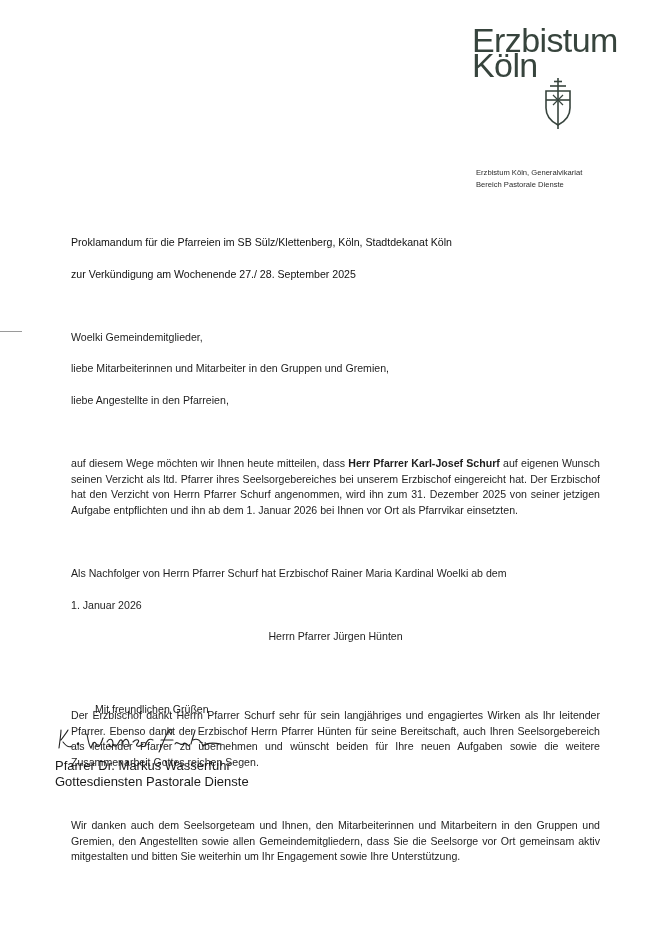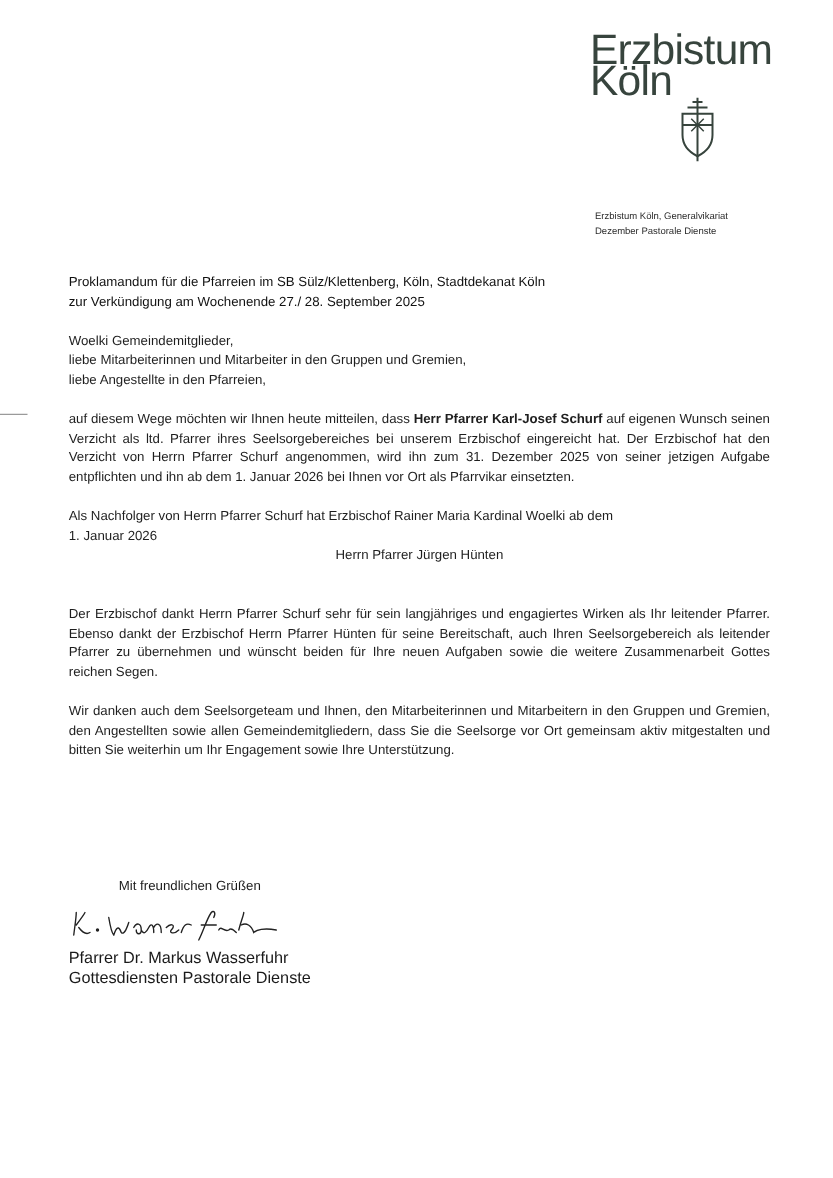--- a/index.html
+++ b/index.html
@@ -6,21 +6,21 @@
   body { width: 666px; height: 942px; position: relative; overflow: hidden;
          font-family: "Liberation Sans", "DejaVu Sans", sans-serif; color: #1a1a1a; }
   .logo-title { position: absolute; left: 472px; top: 28px; font-size: 34px; line-height: 25px;
                 color: #37443d; font-weight: 400; letter-spacing: -0.6px; }
   .logo-title span { display: block; }
   .shield { position: absolute; left: 543px; top: 78px; width: 30px; height: 52px; }
   .sender { position: absolute; left: 476px; top: 147px; font-size: 7.6px; line-height: 12px; color: #2b2b2b; margin-top: 20px; }
   .sender span { display: block; }
   .fold-mark { position: absolute; left: 0; top: 331px; width: 22px; height: 1px; background: #9a9a9a; }
   .content { position: absolute; left: 55px; top: 219px; width: 561px; font-size: 10.6px; line-height: 15.6px; color: #1e1e1e; }
-  .content p { margin: 0; }
+  .content p { margin: 16px; }
   .head { font-weight: 400; color: #111; }
   .intro { font-style: italic; text-align: justify; text-align-last: left; color: #2a2a2a; }
   .gap { height: 15.6px; }
   .just { text-align: justify; }
   .centered { text-align: center; }
   b { font-weight: 700; }
   .sig { position: absolute; left: 55px; top: 726px; width: 200px; height: 30px; }
   .closing { position: absolute; left: 55px; top: 702px; font-size: 10.6px; line-height: 15.6px; margin-left: 40px; }
   .signer { position: absolute; left: 55px; top: 758px; font-size: 13px; line-height: 15.6px; }
   .signer span { display: block; }
@@ -39,21 +39,21 @@
     <line x1="11" y1="3.5" x2="19" y2="3.5"></line>
     <line x1="7" y1="8" x2="23" y2="8"></line>
     <path d="M3 13 L27 13 L27 30 Q27 41 15 47 Q3 41 3 30 Z"></path>
     <line x1="3" y1="22" x2="27" y2="22"></line>
     <path d="M10 17 L20 27 M20 17 L10 27" stroke-width="1.2"></path>
   </g>
 </svg>
 
 <div class="sender">
   <span>Erzbistum Köln, Generalvikariat</span>
-  <span>Dezember Pastorale Dienste</span>
+  <span>Bereich Pastorale Dienste</span>
 </div>
 
 <div class="fold-mark"></div>
 
 <div class="content">
   <p class="head">Proklamandum für die Pfarreien im SB Sülz/Klettenberg, Köln, Stadtdekanat Köln</p>
   <p class="head">zur Verkündigung am Wochenende 27./ 28. September 2025</p>
   <div class="gap"></div>
   <p>Woelki Gemeindemitglieder,</p>
   <p>liebe Mitarbeiterinnen und Mitarbeiter in den Gruppen und Gremien,</p>

